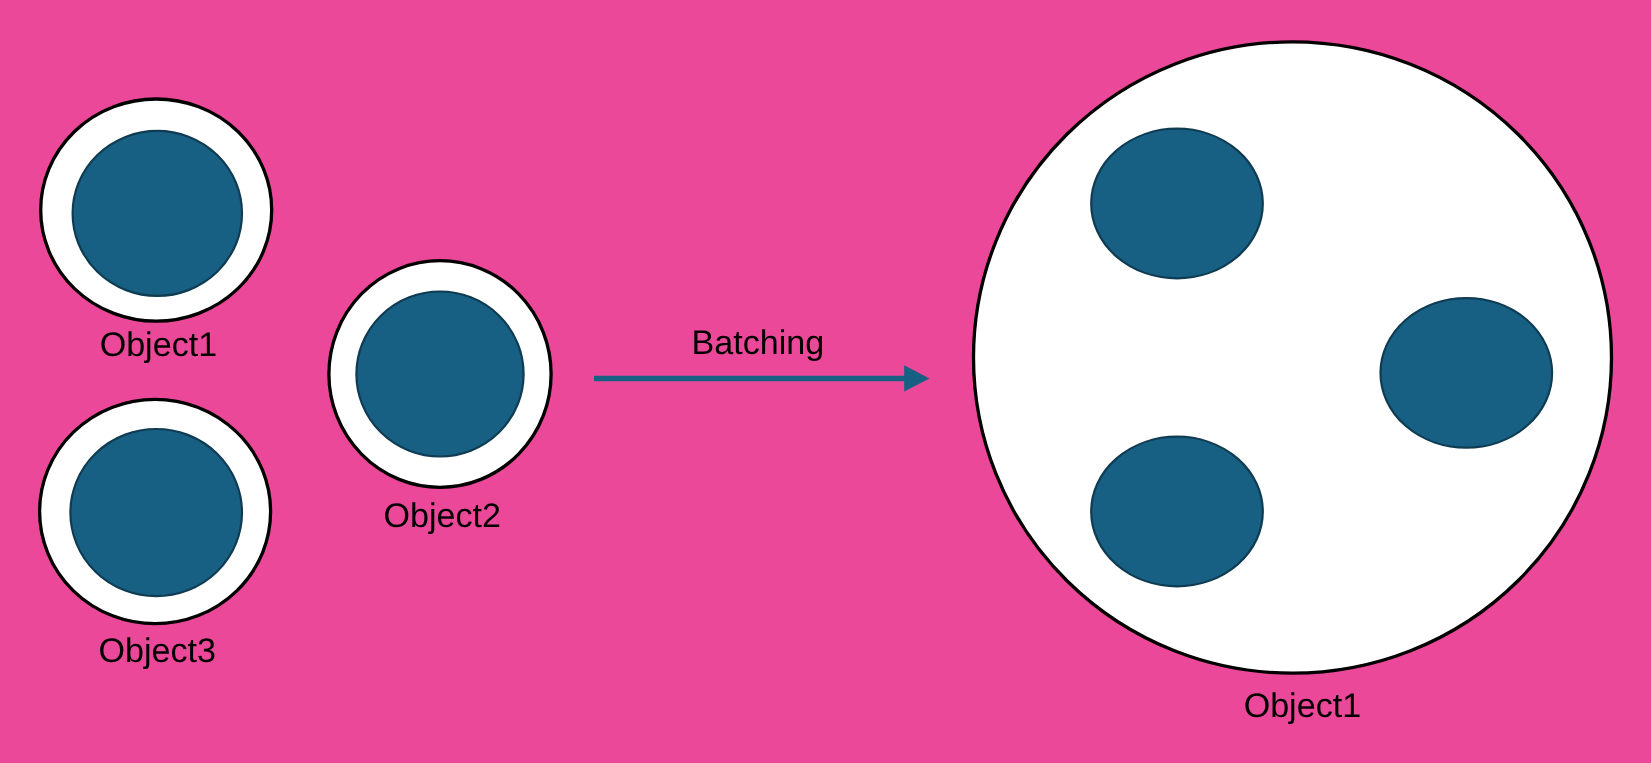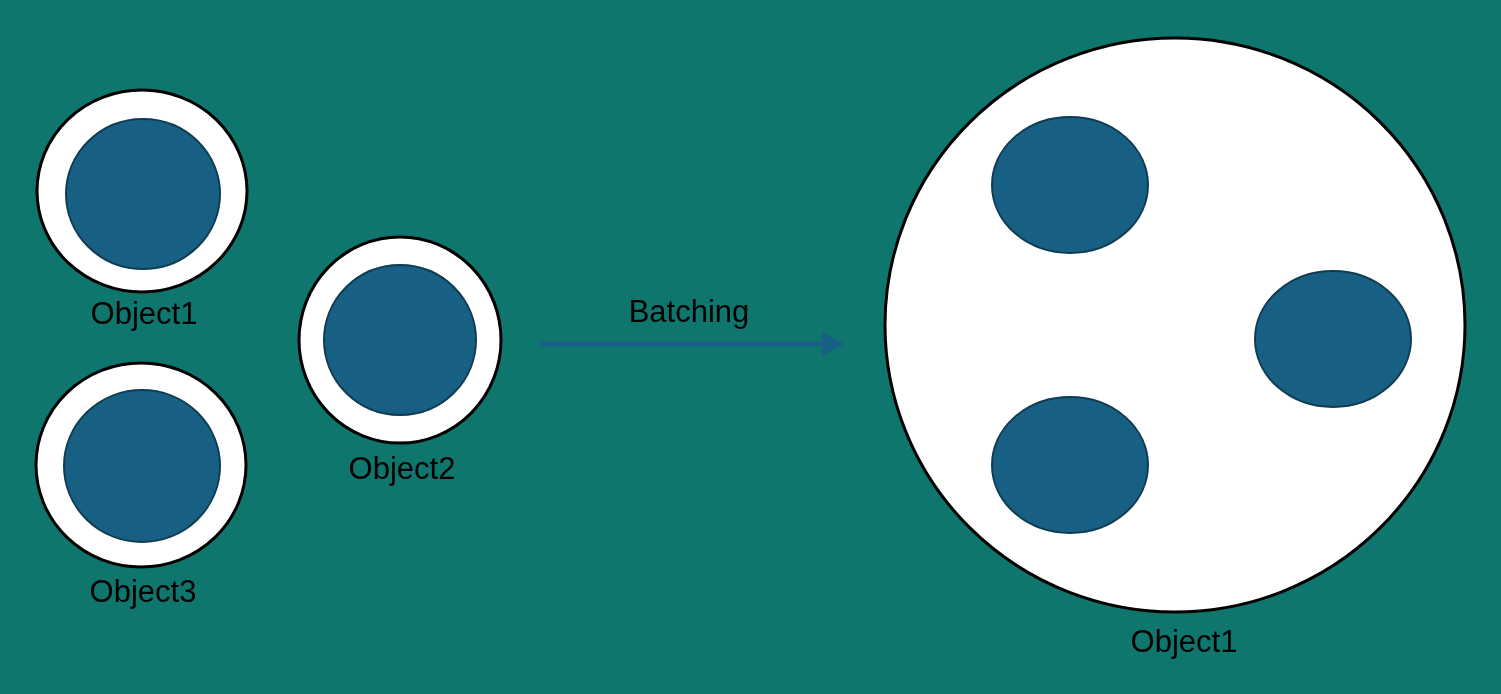--- a/index.html
+++ b/index.html
@@ -36,21 +36,21 @@
   .arrow-label {
     font-family: "Liberation Sans", "DejaVu Sans", sans-serif;
     font-size: 31px;
     fill: #000000;
     text-anchor: middle;
   }
 </style>
 </head>
 <body>
 
-<div id="canvas" style="width: 1501px; height: 694px; background: #0f766e;">
+<div id="canvas" style="width: 1501px; height: 694px; background: #ec4899;">
   <svg id="diagram-svg" viewBox="0 0 1501 694" xmlns="http://www.w3.org/2000/svg">
 
     <g>
       <ellipse cx="142" cy="191" rx="105" ry="101" fill="#ffffff" stroke="#000000" stroke-width="3"></ellipse>
       <ellipse cx="143" cy="194" rx="77" ry="75" fill="#176083" stroke="#0f3c52" stroke-width="2"></ellipse>
       <text class="shape-label" x="144" y="324" fill="#000000">Object1</text>
     </g>
 
     <g>
       <ellipse cx="400" cy="340" rx="101" ry="103" fill="#ffffff" stroke="#000000" stroke-width="3"></ellipse>

